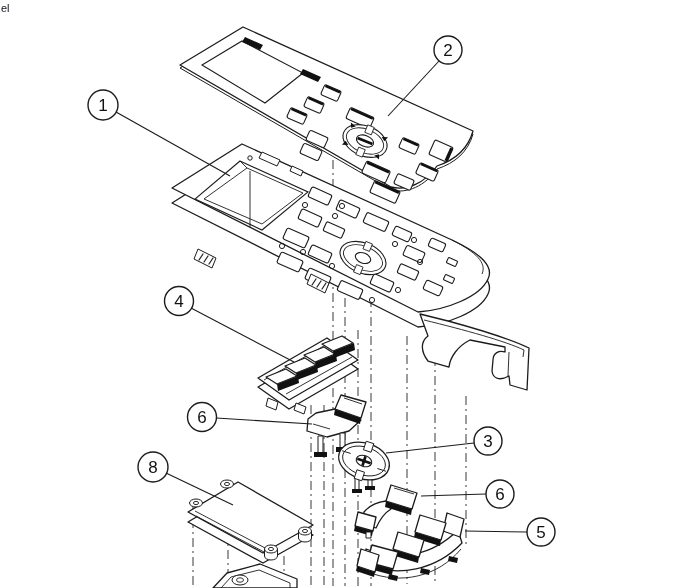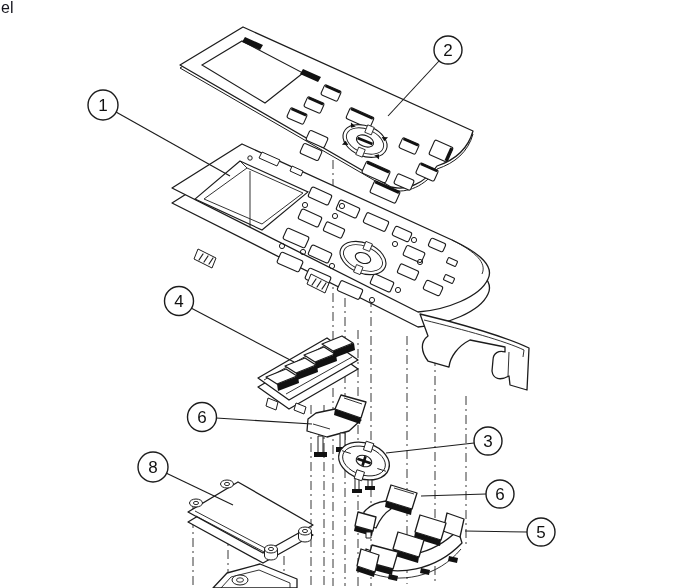--- a/index.html
+++ b/index.html
@@ -2,21 +2,21 @@
 <html><head>
 <meta charset="utf-8">
 <style>
   html,body{margin:0;padding:0;background:#ffffff;}
   .stage{
     position:relative;width:677px;height:588px;background:#ffffff;overflow:hidden;
     font-family:"Liberation Sans", sans-serif;
   }
   .stage svg{position:absolute;left:0;top:0;}
   .corner-label{
-    position:absolute;left:1px;top:1px;font-size:16px;color:#15151d;
+    position:absolute;left:1px;top:1px;font-size:11px;color:#15151d;
     letter-spacing:0;line-height:14px;
   }
   
   .ln{fill:none;stroke:#1c1c1c;stroke-width:1.2;stroke-linejoin:round;stroke-linecap:round;}
   .ln-thin{fill:none;stroke:#1c1c1c;stroke-width:0.9;stroke-linejoin:round;}
   .face{fill:#ffffff;stroke:#1c1c1c;stroke-width:1.3;stroke-linejoin:round;}
   .facethin{fill:#ffffff;stroke:#1c1c1c;stroke-width:1;stroke-linejoin:round;}
   .hole{fill:#ffffff;stroke:#1c1c1c;stroke-width:1.1;}
   .dark{fill:#111111;stroke:none;}
   .centerline{fill:none;stroke:#222222;stroke-width:0.9;stroke-dasharray:9 4 2 4;}

